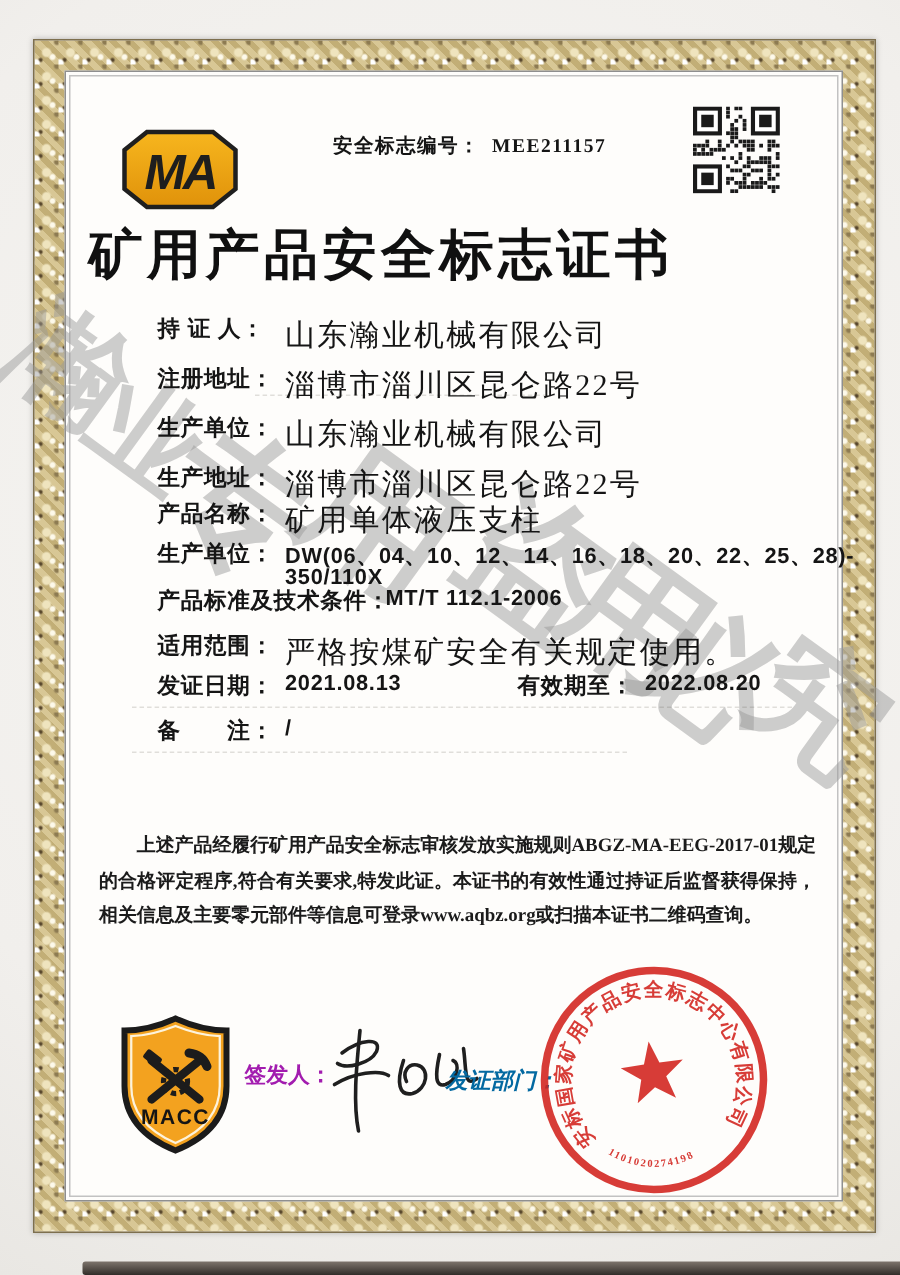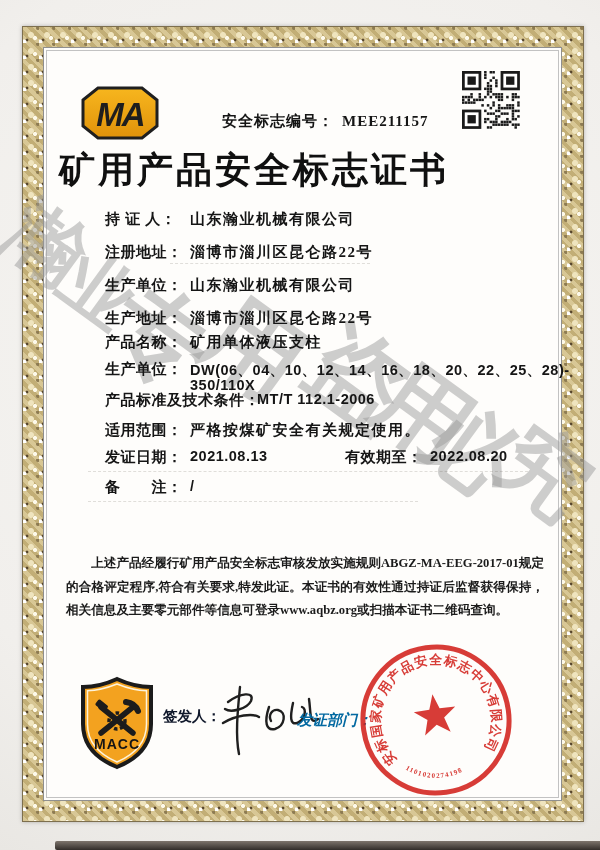--- a/index.html
+++ b/index.html
@@ -28,37 +28,37 @@
     left:43px;top:47px;width:517px;height:752px;background:#fefdfb;
     border:1px solid #8f8f8f;
   }
   .paper::before{content:"";position:absolute;inset:2px;border:1px solid #c2c2c2;}
   
   .wm{z-index:1;pointer-events:none;font-family:"Liberation Serif", serif;
       color:#9a9a9a;opacity:.48;font-weight:bold;transform:rotate(36deg);line-height:1;}
   
   .content{z-index:2;}
   .ma-badge{left:78px;top:84px;}
-  .certno{left:222px;top:112px;font-size:15px;letter-spacing:1px;color:#151515;white-space:nowrap;}
+  .certno{left:222px;top:88px;font-size:13px;letter-spacing:1px;color:#151515;white-space:nowrap;}
   .certno .lab{font-weight:bold;}
   .certno .val{font-family:"Liberation Serif", serif;font-weight:bold;margin-left:8px;}
   .qr{left:462px;top:71px;}
   .title{left:43px;top:146px;width:422px;text-align:center;
          font-family:"Liberation Serif", serif;font-weight:900;font-size:36px;
          letter-spacing:3px;color:#101010;}
   .row{left:90px;white-space:nowrap;color:#151515;margin-left:15px;}
   .row .lab{font-weight:bold;font-size:15px;letter-spacing:.5px;display:inline-block;}
-  .val-cn{font-family:"Liberation Serif", serif;font-weight:700;font-size:15px;letter-spacing:1.5px;}
+  .val-cn{font-family:"Liberation Serif", serif;font-weight:400;font-size:20px;letter-spacing:1.5px;}
   .val-num{font-weight:bold;font-size:14.5px;letter-spacing:.5px;}
   .vpos{position:absolute;left:85px;top:0;}
   .para{left:66px;top:552px;width:478px;font-family:"Liberation Serif", serif;
         font-size:12.6px;line-height:23.5px;color:#1b1b1b;text-align:justify;
         text-indent:2em;font-weight:600;}
   .shield{left:76px;top:676px;}
-  .issuer{left:163px;top:707px;font-size:14.5px;font-weight:bold;color:#0f172a;}
+  .issuer{left:163px;top:707px;font-size:14.5px;font-weight:bold;color:#a21caf;}
   .sig{left:212px;top:678px;}
   .dept{left:297px;top:711px;font-size:15px;font-weight:bold;color:#0369a1;font-style:italic;}
   .stamp{left:356px;top:640px;transform:rotate(-8deg);z-index:3;}
   .ghost{border-top:1px dashed rgba(70,62,48,.16);height:0;z-index:1;}
   .bottombar{left:55px;top:841px;width:545px;height:9px;
              background:linear-gradient(#7d746c,#322d29);border-radius:2px 0 0 2px;z-index:4;}
   svg text{font-family:"Liberation Serif", serif;}
 </style>
 </head>
 <body>

